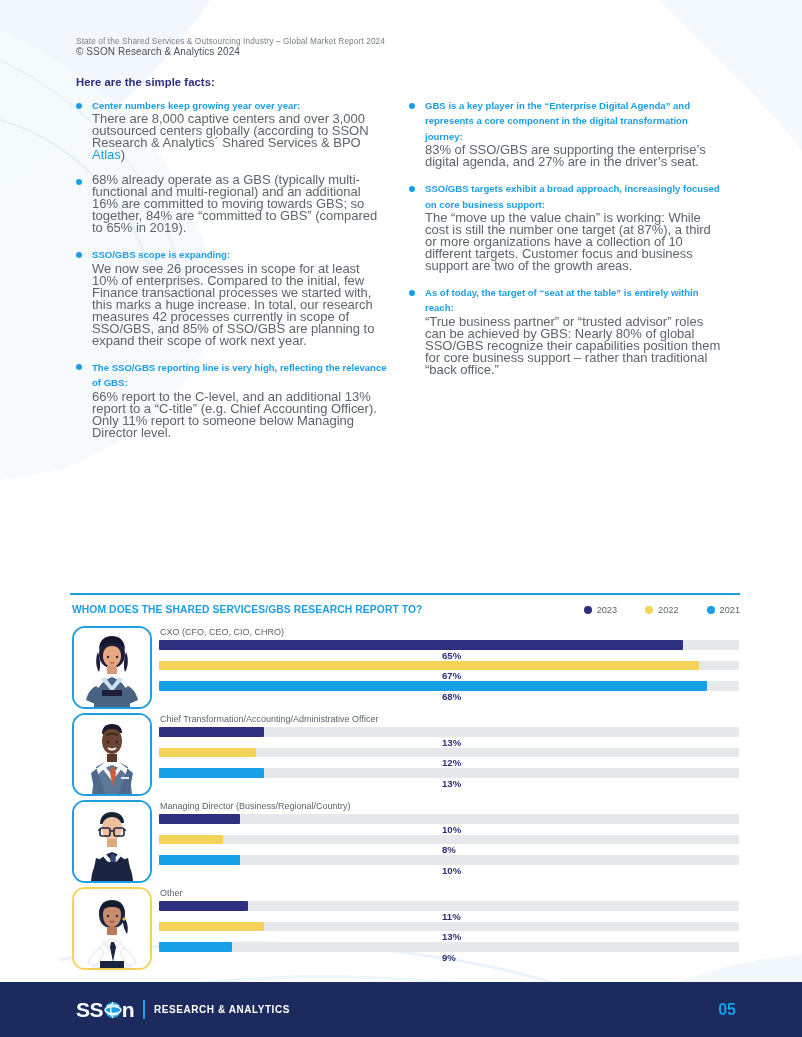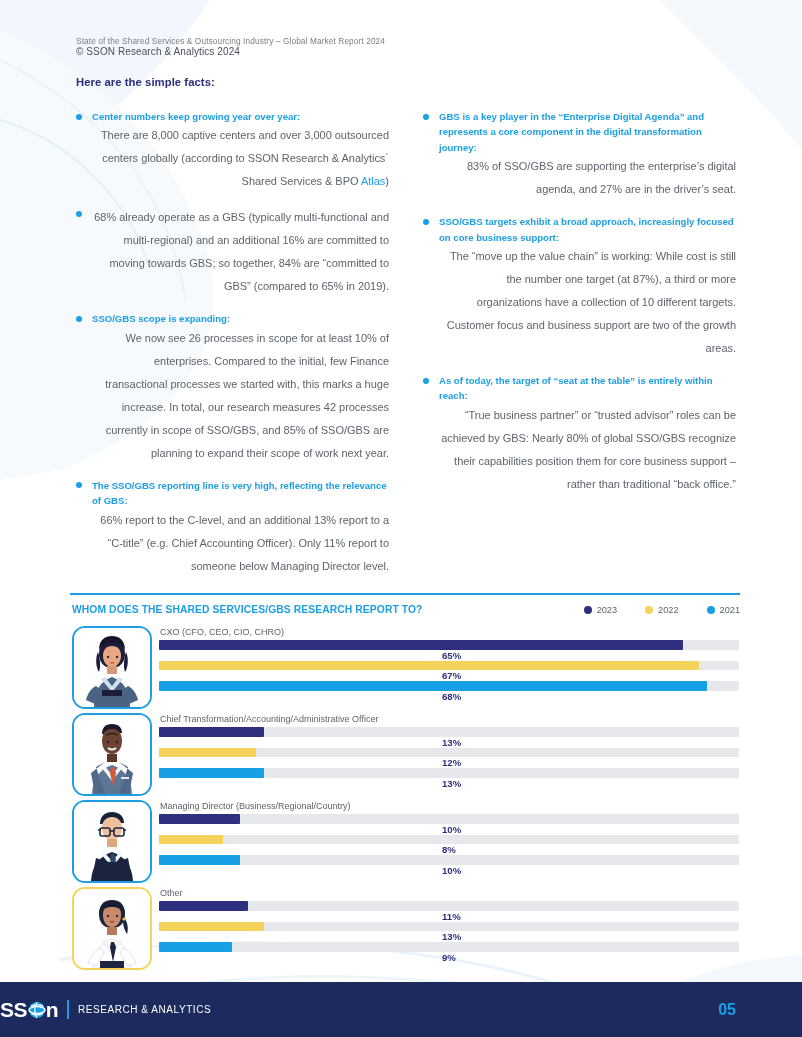--- a/index.html
+++ b/index.html
@@ -58,22 +58,21 @@
     letter-spacing: .05px;
   }
 
   
   .cols {
     position: absolute;
     top: 98px;
     left: 76px;
     width: 660px;
     display: flex;
-    gap: 34px;
-    margin-top: 11px;
+    gap: 20px;
   }
   .col { width: 313px; }
 
   .fact { margin-bottom: 13px; position: relative; padding-left: 16px; }
   .fact:last-child { margin-bottom: 0; }
 
   .bullet-dot {
     position: absolute;
     left: 0;
     top: 4.5px;
@@ -83,25 +82,24 @@
     background: #17a0e6;
   }
   .fact-head {
     font-size: 9.6px;
     font-weight: bold;
     color: #1e9ee2;
     line-height: 15.4px;
     letter-spacing: -.02px;
   }
   .fact-body {
-    font-size: 11px;
+    font-size: 13px;
     color: #5d646d;
-    line-height: 23px;
+    line-height: 12px;
     letter-spacing: -.02px;
-    text-align: right;
   }
   .fact-body .lnk { color: #1e9ee2; }
 
   
   .chart-rule {
     position: absolute;
     left: 70px;
     right: 62px;
     top: 593px;
     height: 2px;
@@ -201,39 +199,40 @@
     bottom: 0;
     width: 802px;
     height: 55px;
     background: #1c2a5e;
     display: flex;
     align-items: center;
   }
   .brand {
     display: flex;
     align-items: center;
+    margin-left: 76px;
     gap: 9px;
   }
   .brand-mark {
     font-size: 21px;
     font-weight: bold;
     color: #ffffff;
     letter-spacing: -.6px;
     display: flex;
     align-items: center;
     line-height: 1;
   }
   .brand-divider {
     width: 2px;
     height: 19px;
     background: #17a0e6;
   }
   .brand-sub {
     font-size: 10px;
-    font-weight: normal;
+    font-weight: bold;
     color: #ffffff;
     letter-spacing: .55px;
   }
   .pagenum {
     position: absolute;
     right: 66px;
     font-size: 16px;
     font-weight: bold;
     color: #17a0e6;
   }

